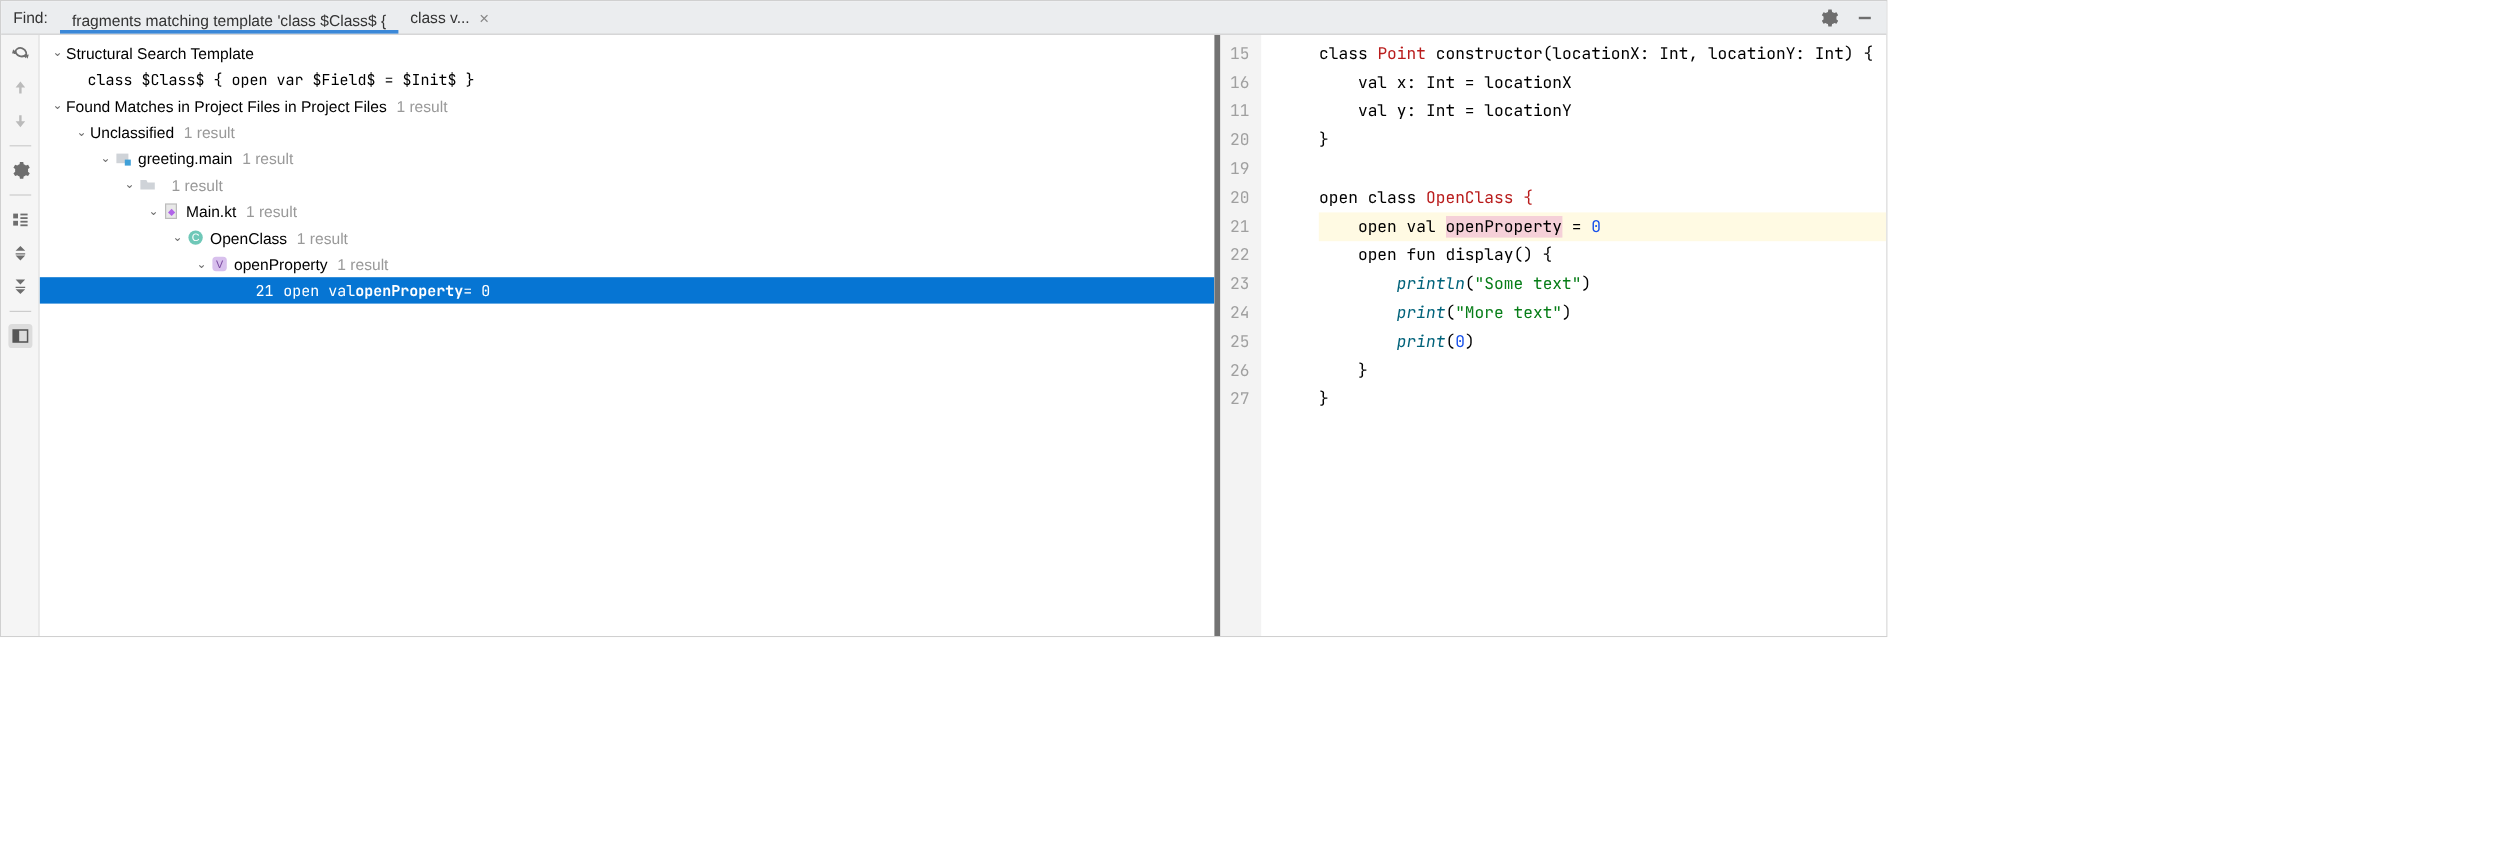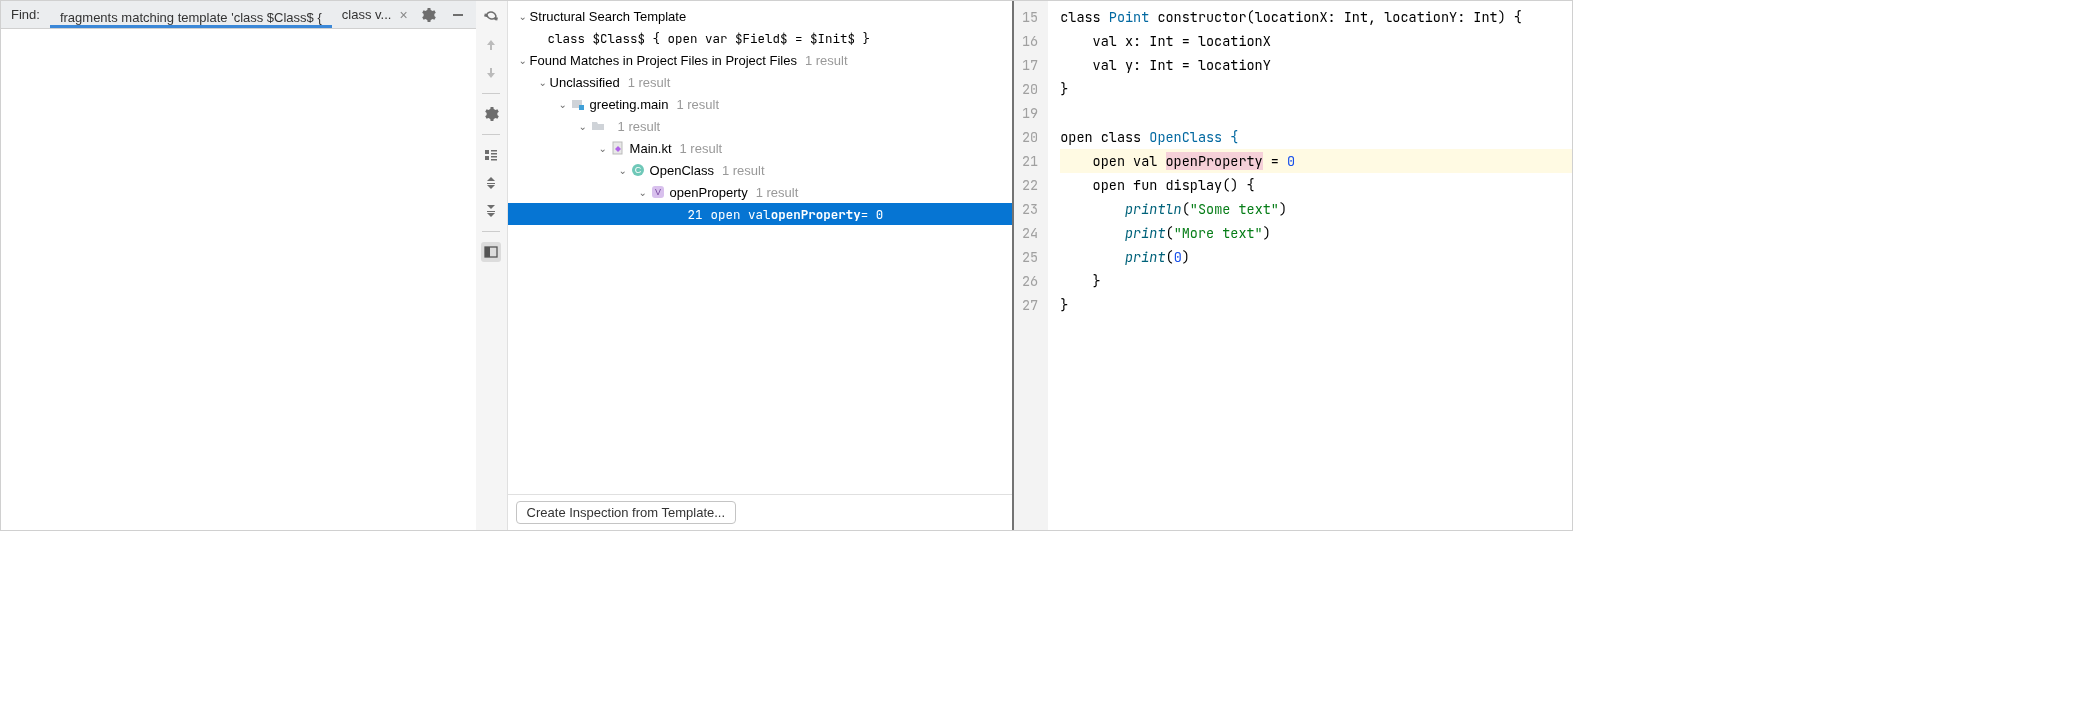--- a/index.html
+++ b/index.html
@@ -4,21 +4,21 @@
 <style>
 * { margin: 0; padding: 0; box-sizing: border-box; }
 body {
   font-family: -apple-system, BlinkMacSystemFont, "Segoe UI", Arial, sans-serif;
   font-size: 13px;
   background: #fff;
   color: #000;
   width: 1573px;
   height: 531px;
 }
-.root { display: flex; flex-direction: row; height: 100%; border: 1px solid #d0d0d0; }
+.root { display: flex; flex-direction: column; height: 100%; border: 1px solid #d0d0d0; }
 .header {
   display: flex;
   align-items: center;
   background: #ebedef;
   border-bottom: 1px solid #d0d0d0;
   height: 28px;
 }
 .header-label {
   padding: 0 10px;
   color: #333;
@@ -113,46 +113,47 @@
   background: #fff;
   border: 1px solid #c4c4c4;
   border-radius: 4px;
   padding: 3px 10px;
   font-size: 13px;
   color: #333;
   cursor: pointer;
 }
 .editor-pane {
   width: 560px;
-  border-left: 2px solid #737373;
+  border-left: 5px solid #737373;
   display: flex;
   font-family: "JetBrains Mono","Consolas","Menlo",monospace;
   font-size: 13.5px;
   line-height: 24px;
+  gap: 36px;
 }
 .gutter {
   background: #f3f3f3;
   color: #a0a0a0;
   text-align: right;
   padding: 4px 10px 4px 8px;
   user-select: none;
 }
 .code {
   flex: 1;
   padding: 4px 0 4px 12px;
   white-space: pre;
 }
 .code-line { height: 24px; }
 .code-line.hl { background: #fffae3; }
 .kw { color: #000000; }
 .fn { font-style: italic; color: #00627a; }
 .str { color: #067d17; }
 .num { color: #1750eb; }
 .decl { color: #000; }
-.cls { color: #0369a1; }
+.cls { color: #b91c1c; }
 .prop-hl { background: #f5d0d8; }
 svg { display:block; }
 </style>
 </head>
 <body>
 
 <div class="root">
 
   <div class="header">
     <span class="header-label">Find:</span>
@@ -307,30 +308,27 @@
             <span class="tree-label">openProperty</span>
             <span class="tree-count">1 result</span>
           </div>
           <div class="tree-row sel match-line" style="padding-left:180px">
             <span style="margin-right:8px;">21</span>
             <span>open val </span>
             <span style="font-weight:700">openProperty</span>
             <span> = 0</span>
           </div>
         </div>
-        <div class="footer">
-          <button>Create Inspection from Template...</button>
-        </div>
       </div>
 
       <div class="editor-pane">
         <div class="gutter" id="gutter">
             <div>15</div>
             <div>16</div>
-            <div>17</div>
+            <div>11</div>
             <div>20</div>
             <div>19</div>
             <div>20</div>
             <div>21</div>
             <div>22</div>
             <div>23</div>
             <div>24</div>
             <div>25</div>
             <div>26</div>
             <div>27</div>

